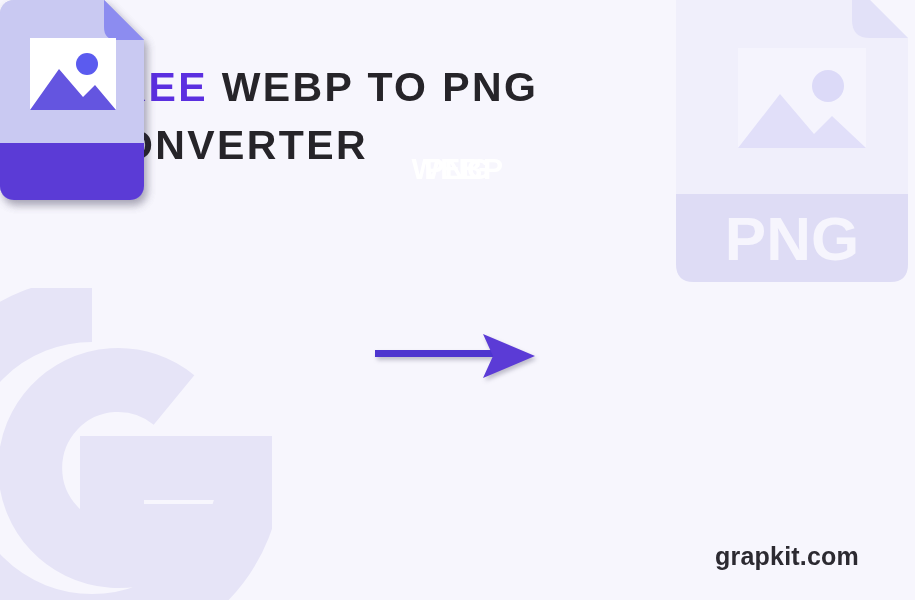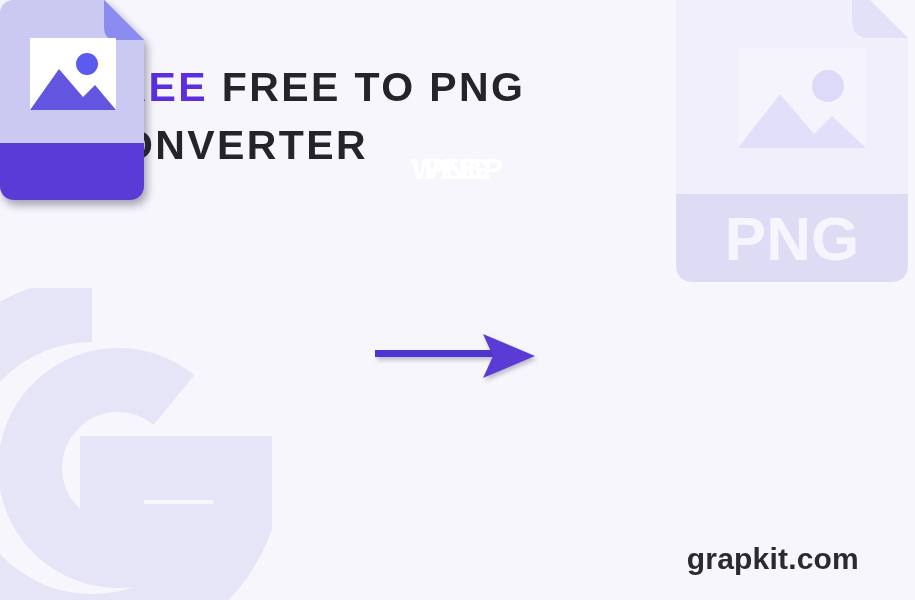--- a/index.html
+++ b/index.html
@@ -87,21 +87,21 @@
     width: 160px;
     height: 52px;
     filter: drop-shadow(2px 3px 2px rgba(40, 35, 70, 0.28));
   }
 
   
   .brand {
     position: absolute;
     right: 56px;
     top: 542px;
-    font-size: 30px;
+    font-size: 25px;
     font-weight: bold;
     color: #2c2a31;
     letter-spacing: 0.2px;
   }
 </style>
 </head>
 <body>
 
 <div class="canvas">
 
@@ -124,21 +124,21 @@
       <path d="M176 0 L232 56 H194 Q176 56 176 38 Z" fill="#e2e1f8"></path>
       <rect x="62" y="66" width="128" height="100" fill="#f5f4fd"></rect>
       <circle cx="152" cy="104" r="16" fill="#dcdaf8"></circle>
       <path d="M62 166 L104 112 L138 152 L156 134 L190 166 Z" fill="#e1dff9"></path>
       <text x="116" y="278" text-anchor="middle" font-family="Liberation Sans, sans-serif" font-size="62" font-weight="bold" fill="#f6f5fd">PNG</text>
     </svg>
   </div>
 
   <div class="headline">
     <span class="accent">FREE</span>
-    <span>FREE TO PNG</span>
+    <span>WEBP TO PNG</span>
     <br>
     <span>CONVERTER</span>
   </div>
 
   <div class="card-webp">
     <svg class="file-card card-webp" style="left:0;top:0;" viewBox="0 0 144 200">
       <defs>
         <clipPath id="webpClip">
           <path d="M13 0 H104 L144 40 V187 Q144 200 131 200 H13 Q0 200 0 187 V13 Q0 0 13 0 Z"></path>
         </clipPath>

